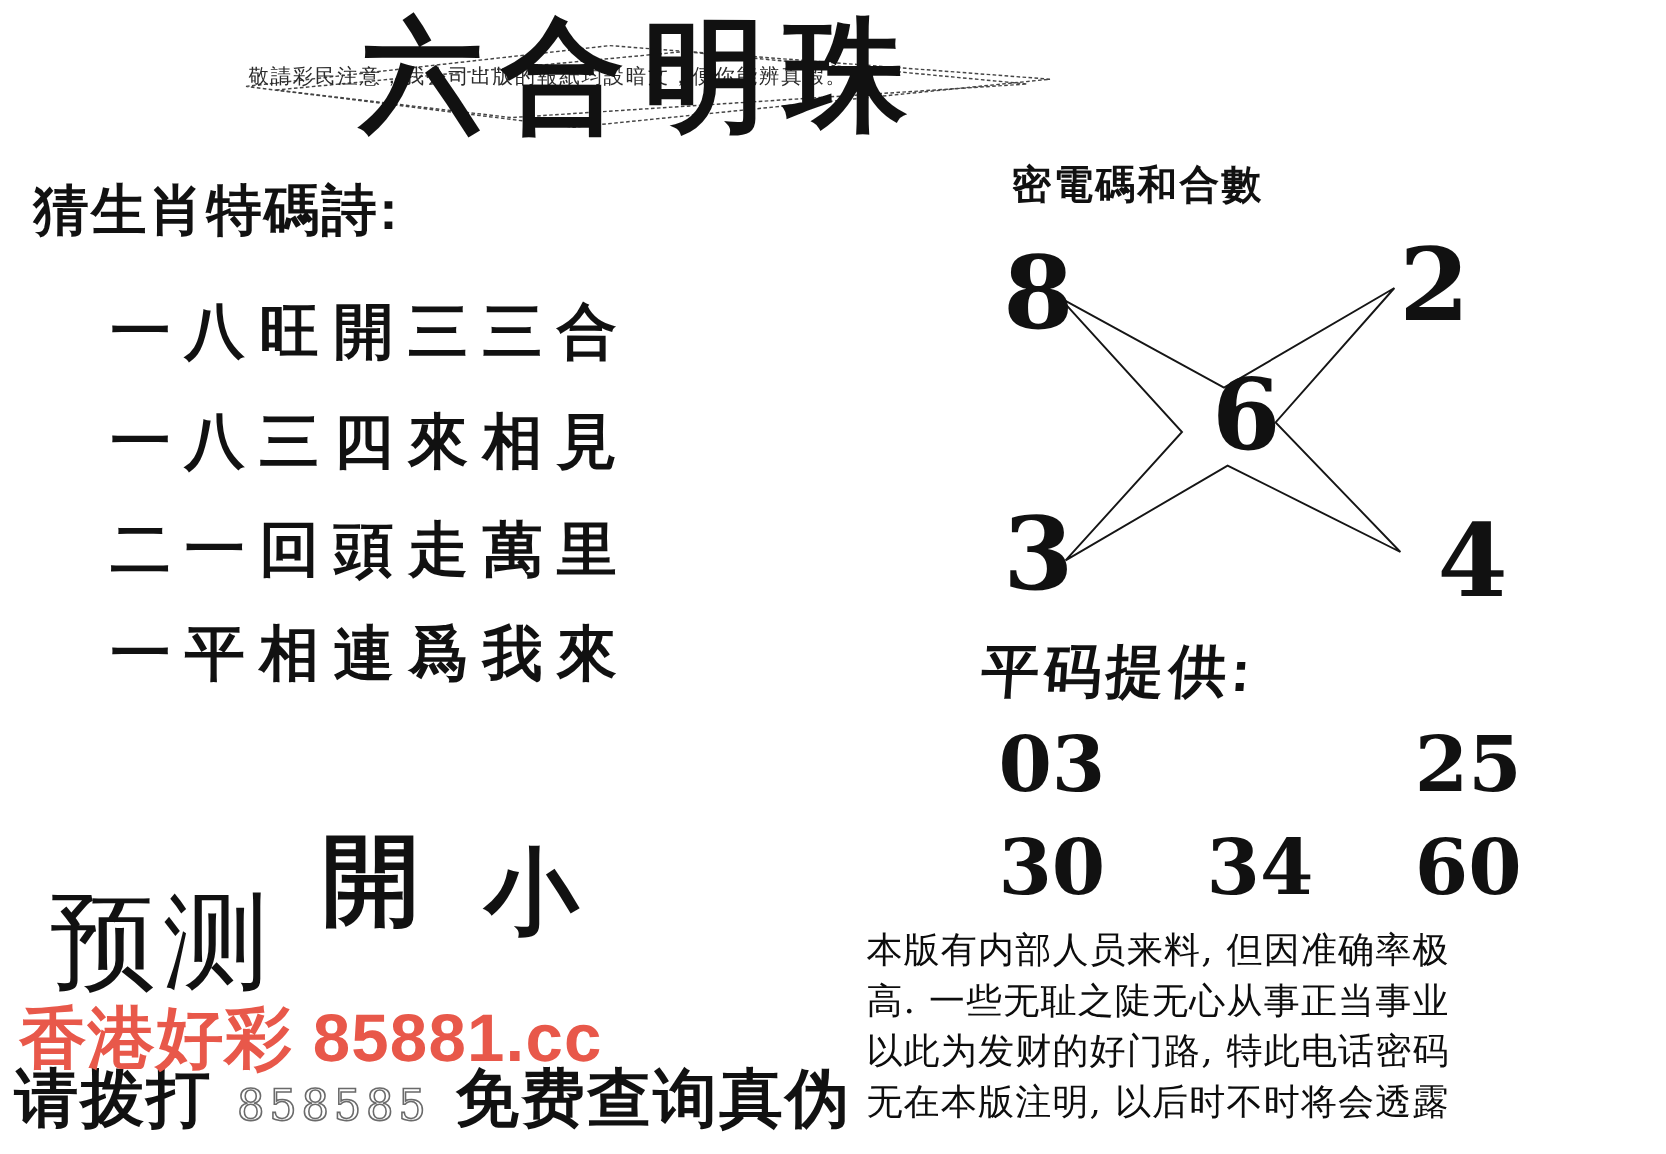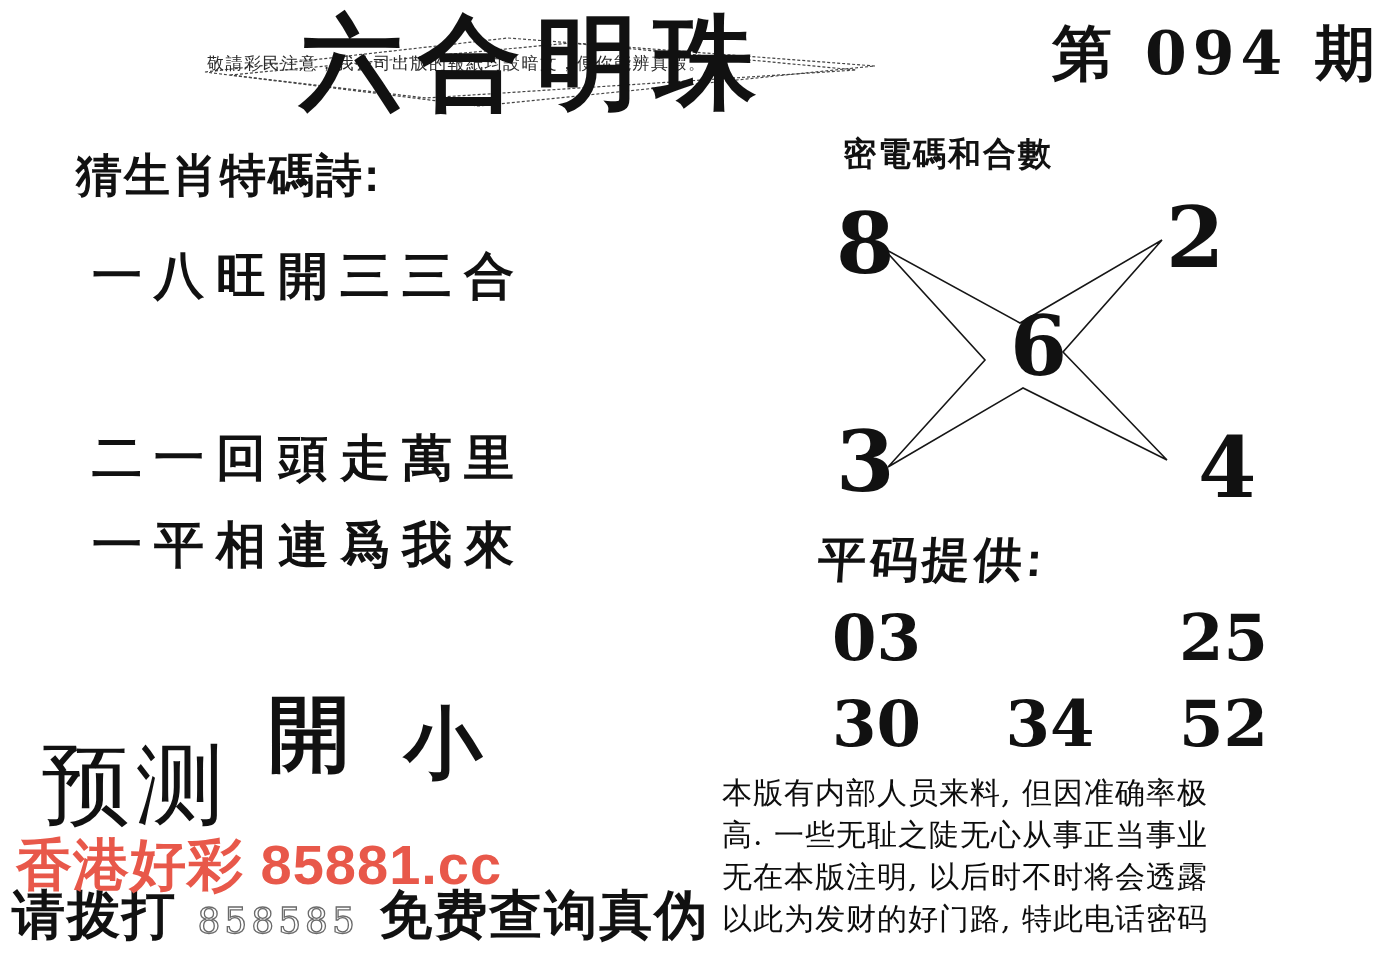--- a/index.html
+++ b/index.html
@@ -30,21 +30,20 @@
     position:absolute; left:1052px; top:14px; z-index:2;
     font-size:60px; font-weight:700; letter-spacing:6px;
     font-family:"DejaVu Serif", serif;
     white-space:nowrap;
   }
   
   .poem-heading {
     position:absolute; left:28px; top:145px;
     font-size:46px; font-weight:900; letter-spacing:2px;
     white-space:nowrap;
-    margin-left:48px;
   }
   .poem-line {
     position:absolute; left:92px;
     font-size:50px; font-weight:700; letter-spacing:12px;
     font-family:"DejaVu Serif", serif;
     white-space:nowrap;
   }
   .poem-line.l0 { top:243px; }
   .poem-line.l1 { top:335px; }
   .poem-line.l2 { top:425px; }
@@ -132,24 +131,24 @@
 <div class="page">
 
   <svg class="banner-svg" width="712" height="92" viewBox="0 0 712 92">
     <polygon points="27,46 330,12 697,40 300,80" fill="none" stroke="#444" stroke-width="1.2" stroke-dasharray="3,2"></polygon>
     <polygon points="52,49 392,17 678,44 248,72" fill="none" stroke="#444" stroke-width="1.2" stroke-dasharray="3,2"></polygon>
   </svg>
   <div class="banner-note">敬請彩民注意，我公司出版的報紙均設暗文，便你能辨真假。</div>
 
   <div class="main-title">六合明珠</div>
 
-  <div class="issue-label">第 094 期</div>
 
   <div class="poem-heading">猜生肖特碼詩:</div>
   <div class="poem-line l0">一八旺開三三合</div>
+  <div class="poem-line l1">一八三四來相見</div>
   <div class="poem-line l3">一平相連爲我來</div>
   <div class="poem-line l2">二一回頭走萬里</div>
 
   <div class="pred-word pred-w2">预测</div>
   <div class="pred-result pred-r1">開</div>
   <div class="pred-result pred-r2">小</div>
 
   <div class="code-heading">密電碼和合數</div>
 
   <svg class="star-svg" width="320" height="262" viewBox="0 0 320 262">
@@ -162,28 +161,28 @@
   <div class="star-num sn-c">6</div>
 
   <div class="flat-heading">平码提供:</div>
   <div class="flat-row r0">
     <span>03</span>
     <span>25</span>
   </div>
   <div class="flat-row r1">
     <span>30</span>
     <span>34</span>
-    <span>52</span>
+    <span>60</span>
   </div>
 
   <div class="notice">
     <div>本版有内部人员来料, 但因准确率极</div>
     <div>高. 一些无耻之陡无心从事正当事业</div>
+    <div>以此为发财的好门路, 特此电话密码</div>
     <div>无在本版注明, 以后时不时将会透露</div>
-    <div>以此为发财的好门路, 特此电话密码</div>
   </div>
 
   <div class="hotline">
     <span>请拨打</span>
     <span class="outline-digits">858585</span>
     <span>免费查询真伪</span>
   </div>
 
   <div class="watermark" style="color: rgb(232, 88, 74);">香港好彩 85881.cc</div>
 

